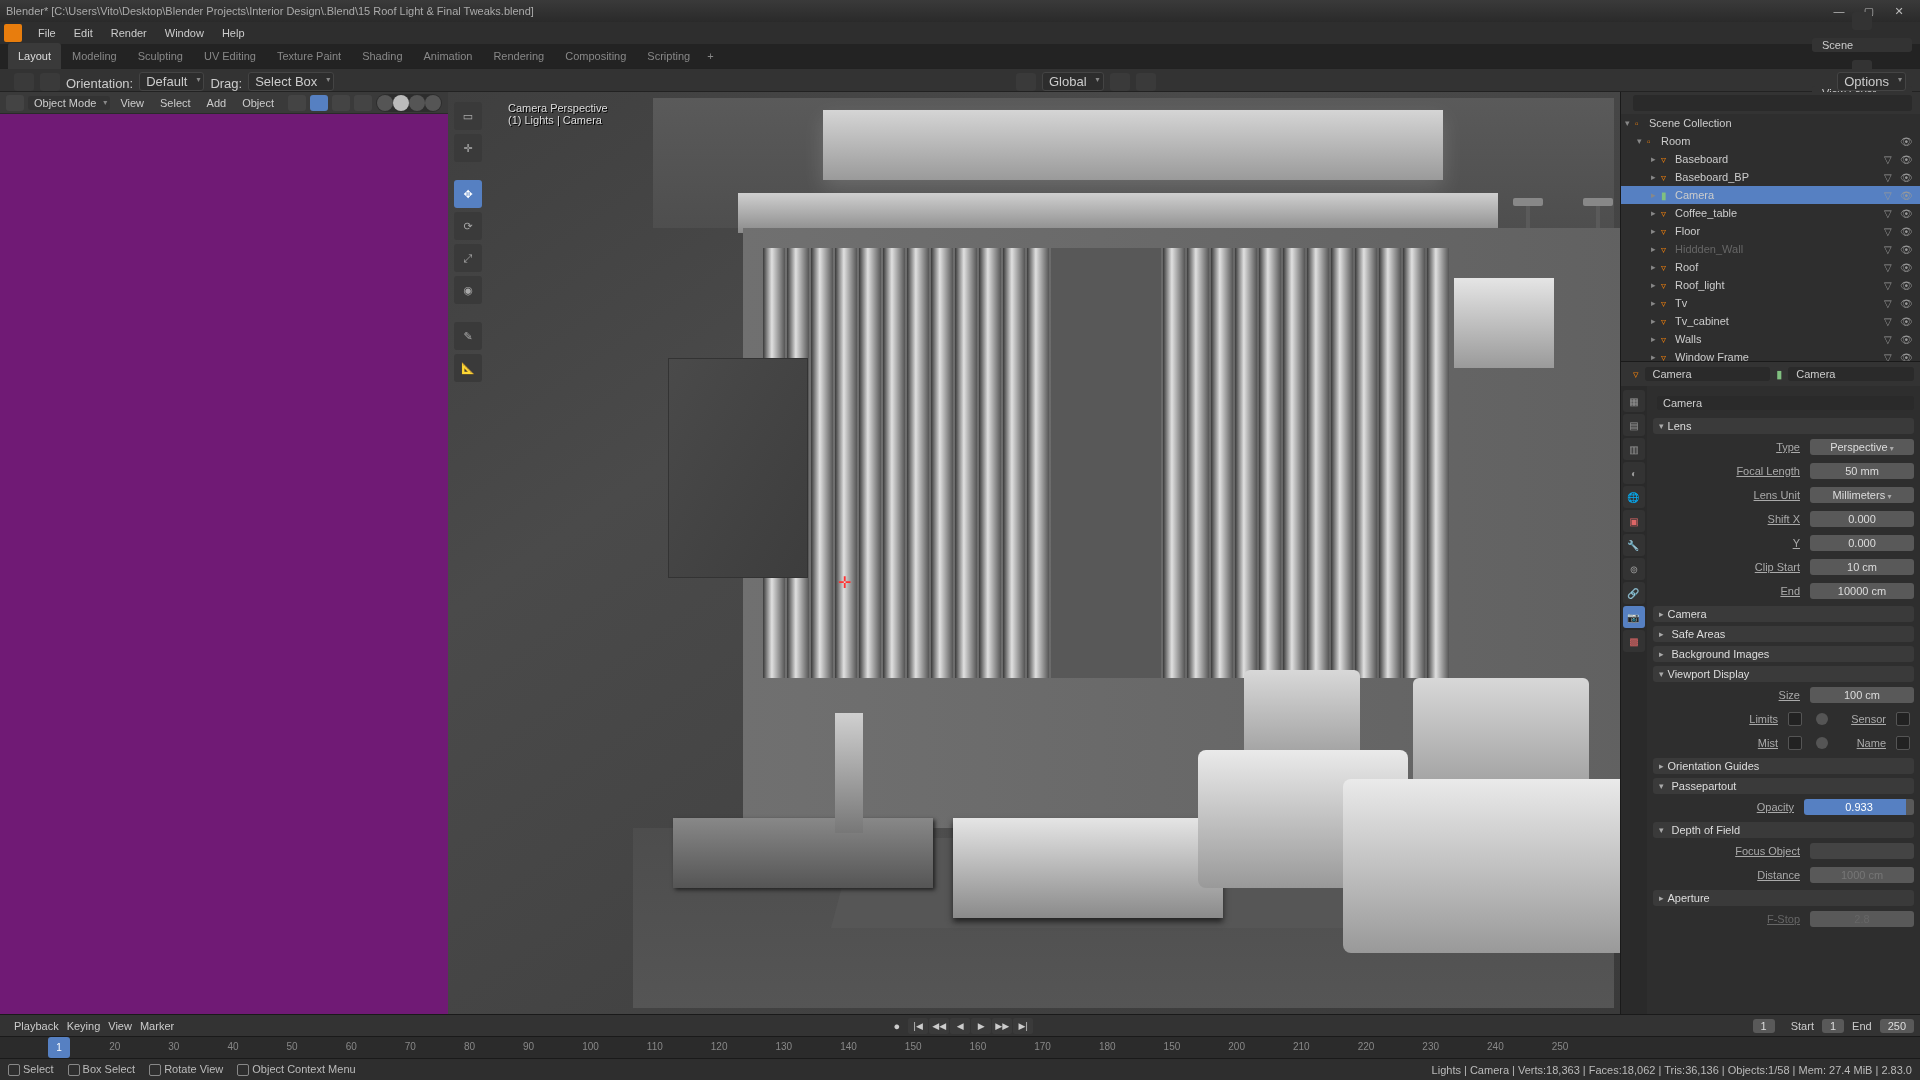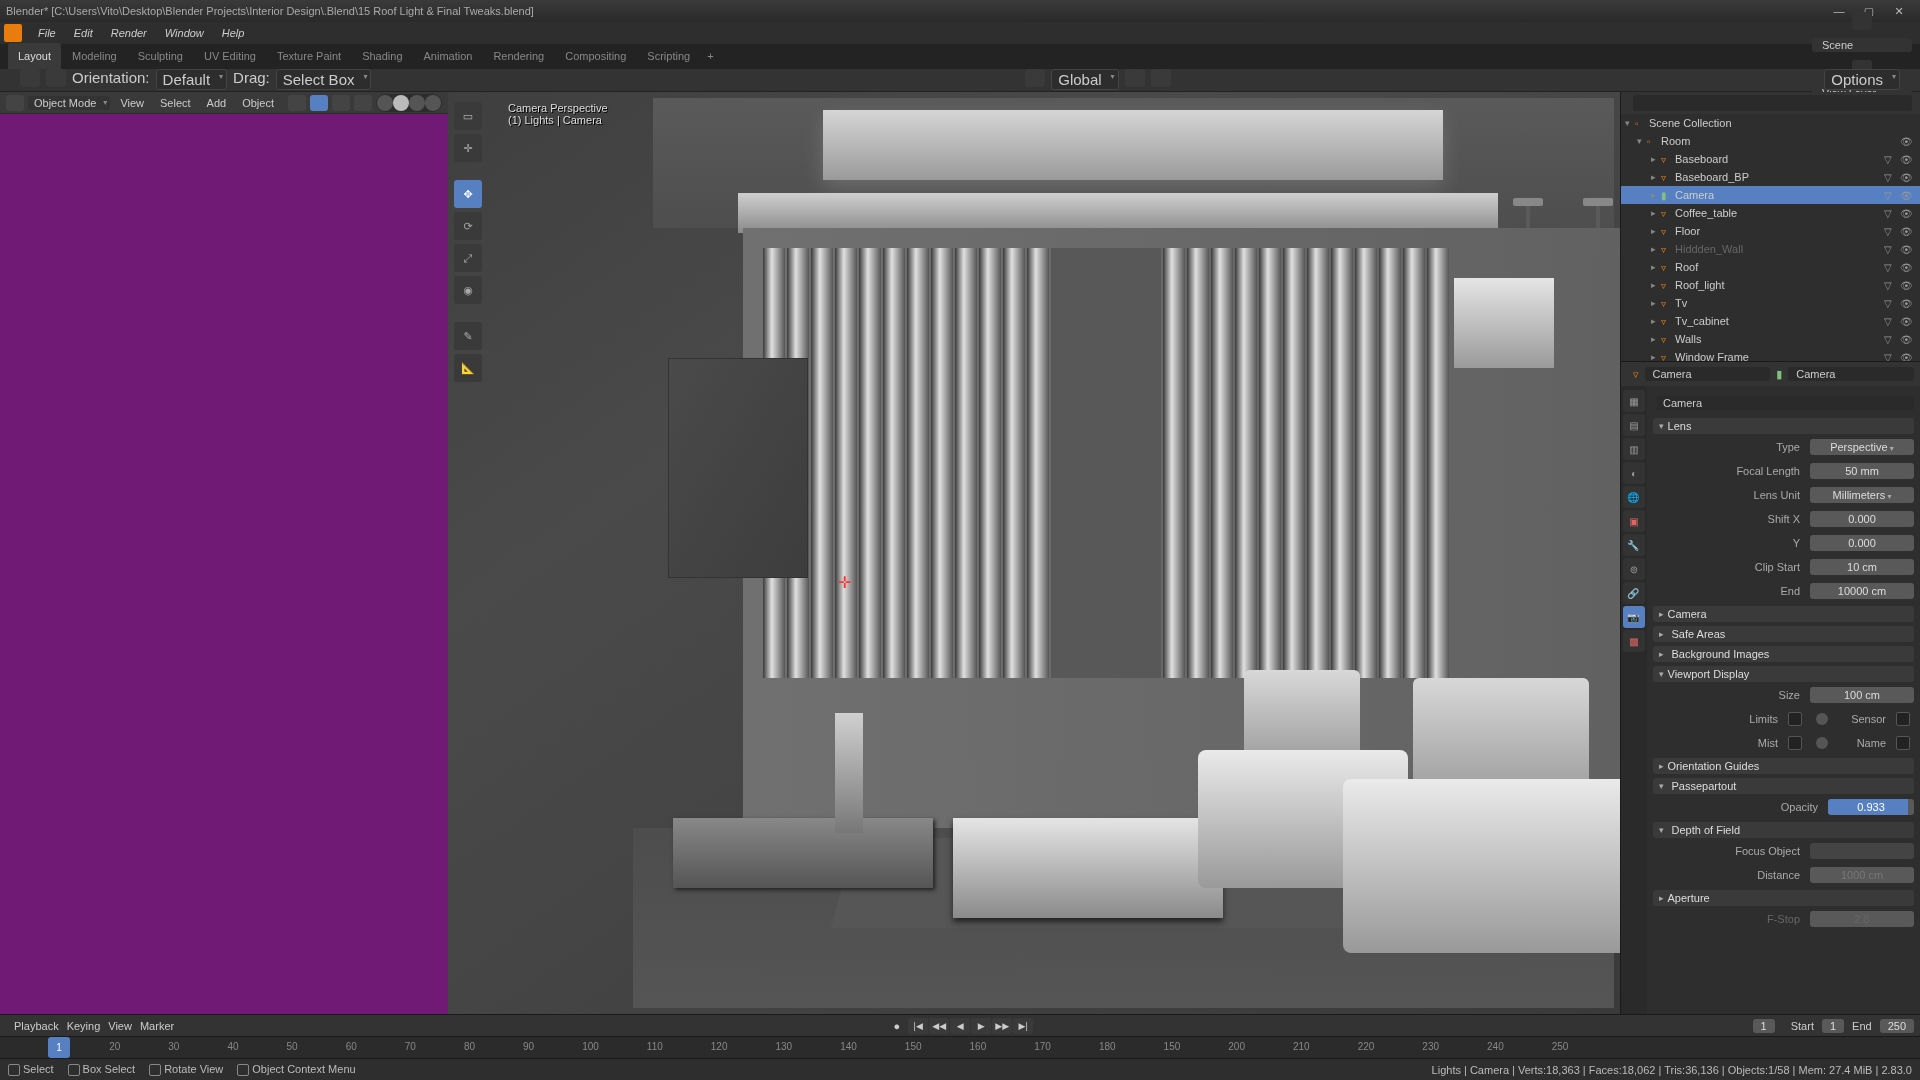--- a/index.html
+++ b/index.html
@@ -2,29 +2,29 @@
 <html><head>
 <meta charset="utf-8">
 <style>
 * { margin:0; padding:0; box-sizing:border-box; user-select:none; }
 body { font-family:"Segoe UI",Arial,sans-serif; font-size:11px; color:#ccc; background:#1a1a1a; width:1920px; height:1080px; overflow:hidden; position:relative; }
 .titlebar { height:22px; background:linear-gradient(#3a3a3a,#2a2a2a); display:flex; align-items:center; padding:0 6px; color:#aaa; font-size:11px; }
 .titlebar .spacer { flex:1; }
 .titlebar .win-btn { width:30px; text-align:center; color:#bbb; font-size:11px; }
 .menubar { height:22px; background:#2e2e2e; display:flex; align-items:center; padding:0 4px; gap:2px; font-size:11px; }
 .menubar .logo { width:18px; height:18px; background:#e87d0d; border-radius:2px; margin-right:6px; }
-.menubar .item { padding:0 8px; color:#ccc;font-style:italic; }
+.menubar .item { padding:0 8px; color:#ccc; }
 .tabs { height:24px; background:#232323; display:flex; align-items:center; padding:0 8px; gap:1px; font-size:11px; }
 .tabs .tab { padding:7px 10px; color:#888; border-radius:3px 3px 0 0; }
 .tabs .tab.active { background:#3a3a3a; color:#ddd; }
 .tabs .plus { padding:2px 6px; color:#888; }
 .tabs .right { margin-left:auto; display:flex; align-items:center; gap:8px;flex-direction:column; }
 .tabs .field { background:#333; border-radius:3px; padding:1px 10px; color:#ccc; min-width:100px; display:inline-block; }
 .tabs .mini-ico { width:20px; height:18px; background:#333; border-radius:3px; display:inline-block; }
-.toolbar { height:24px; background:#333; display:flex; align-items:flex-start; padding:0 20px; gap:6px; font-size:15px; border-top:1px solid #222; border-bottom:1px solid #222; }
+.toolbar { height:24px; background:#333; display:flex; align-items:flex-end; padding:0 14px; gap:6px; font-size:13px; border-top:1px solid #222; border-bottom:1px solid #222; }
 .toolbar .dd { background:#2d2d2d; border:1px solid #444; border-radius:3px; padding:1px 16px 1px 6px; color:#ccc; position:relative; }
 .toolbar .dd::after { content:"▾"; position:absolute; right:3px; color:#888; font-size:8px; top:2px; }
 .toolbar .ico-btn { width:20px; height:18px; background:#3a3a3a; border-radius:3px; display:inline-block; }
 .toolbar .spacer { flex:1; }
 
 .main { display:flex; height:calc(1080px - 22px - 22px - 24px - 24px - 22px - 22px - 22px); }
 .viewport-col { flex:1; display:flex; flex-direction:row; background:#701a75; }
 .vp-header { height:22px; background:#3a3a3a; display:flex; align-items:center; padding:0 6px; gap:4px; font-size:11px; border-bottom:1px solid #2a2a2a; }
 .vp-header .dd2 { background:#333; border-radius:3px; padding:1px 14px 1px 6px; color:#ccc; position:relative; }
 .vp-header .dd2::after { content:"▾"; position:absolute; right:3px; color:#888; font-size:8px; top:2px; }
@@ -95,26 +95,26 @@
 .props-hdr .field { background:#2a2a2a; border-radius:3px; padding:1px 8px; flex:1; }
 .props { flex:1; display:flex; }
 .prop-tabs { width:26px; background:#2a2a2a; display:flex; flex-direction:column; gap:2px; padding:4px 2px; }
 .prop-tabs .ptab { width:22px; height:22px; background:#333; border-radius:3px; display:flex; align-items:center; justify-content:center; font-size:10px; color:#999; }
 .prop-tabs .ptab.active { background:#5680c2; color:#fff; }
 .prop-tabs .ptab.red { color:#d66; }
 .prop-body { flex:1; overflow-y:auto; padding:4px 6px; font-size:11px; }
 .panel-hdr { background:#3a3a3a; padding:2px 6px; border-radius:3px; margin-top:4px; color:#ddd; display:flex; align-items:center; gap:4px; }
 .panel-hdr .tri2 { font-size:9px; color:#aaa; }
 .prop-row { display:flex; align-items:center; height:22px; gap:4px; margin-top:2px; }
-.prop-row .lbl { flex:1; text-align:right; color:#aaa; padding-right:6px; }
+.prop-row .lbl { flex:1; text-align:right; color:#aaa; padding-right:6px;text-decoration:underline; }
 .prop-row .val { width:104px; background:#595959; border-radius:3px; text-align:center; padding:2px 0; color:#ddd; }
 .prop-row .val.dd::after { content:" ▾"; font-size:8px; color:#aaa; }
 .prop-row .chk { width:14px; height:14px; background:#222; border:1px solid #555; border-radius:2px; margin-right:4px; }
 .prop-row .dot { width:12px; height:12px; border-radius:50%; background:#555; margin-left:6px; }
-.slider-val { width:86px; background:linear-gradient(90deg,#5680c2 93%,#595959 93%); border-radius:3px; text-align:center; padding:2px 0; color:#fff; }
+.slider-val { width:110px; background:linear-gradient(90deg,#5680c2 93%,#595959 93%); border-radius:3px; text-align:center; padding:2px 0; color:#fff; }
 
 .timeline-hdr { height:22px; background:#333; display:flex; align-items:center; padding:0 6px; gap:8px; border-top:1px solid #1a1a1a; }
 .timeline-hdr .item { color:#ccc; }
 .timeline-hdr .spacer { flex:1; }
 .play-grp { display:flex; gap:1px; }
 .play-grp .pb { width:20px; height:16px; background:#3a3a3a; display:flex; align-items:center; justify-content:center; font-size:9px; border-radius:2px; }
 .tl-field { background:#595959; border-radius:3px; padding:1px 8px; color:#ddd; }
 .timeline { height:22px; background:#2b2b2b; position:relative; color:#888; font-size:10px; border-top:1px solid #1a1a1a; }
 .timeline .ticks { display:flex; padding-left:50px; gap:48px; padding-top:4px; }
 .timeline .cur { position:absolute; left:48px; top:0; bottom:0; width:22px; background:#5680c2; color:#fff; text-align:center; line-height:22px; border-radius:3px; }

